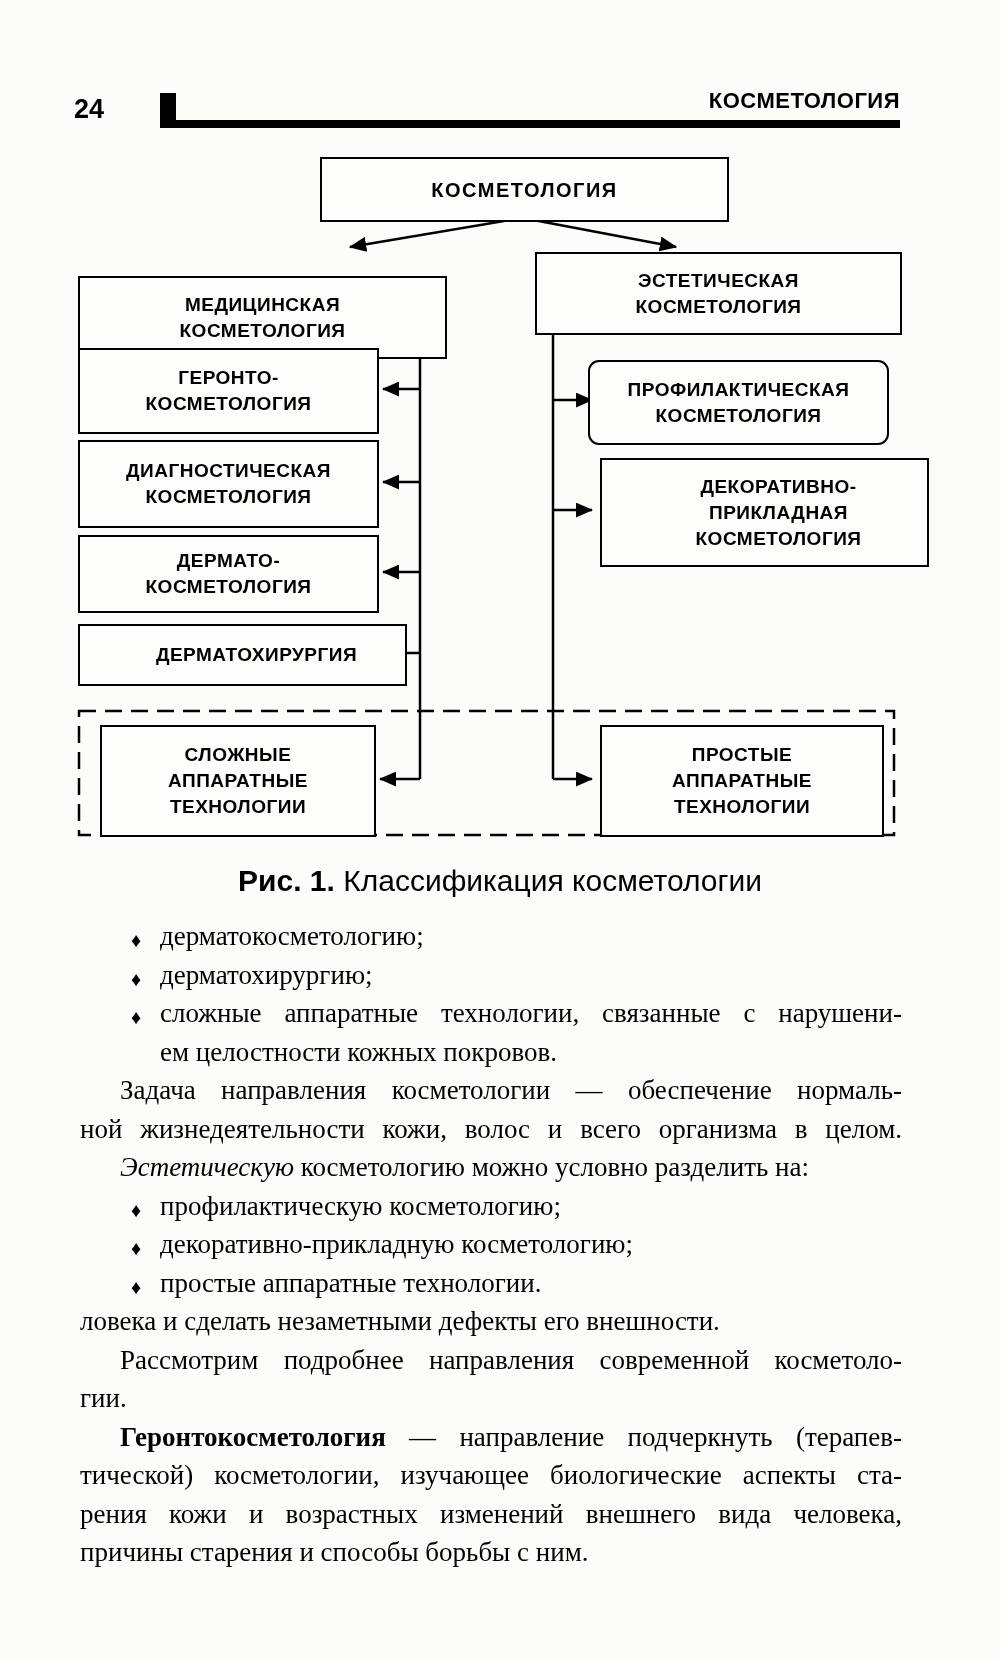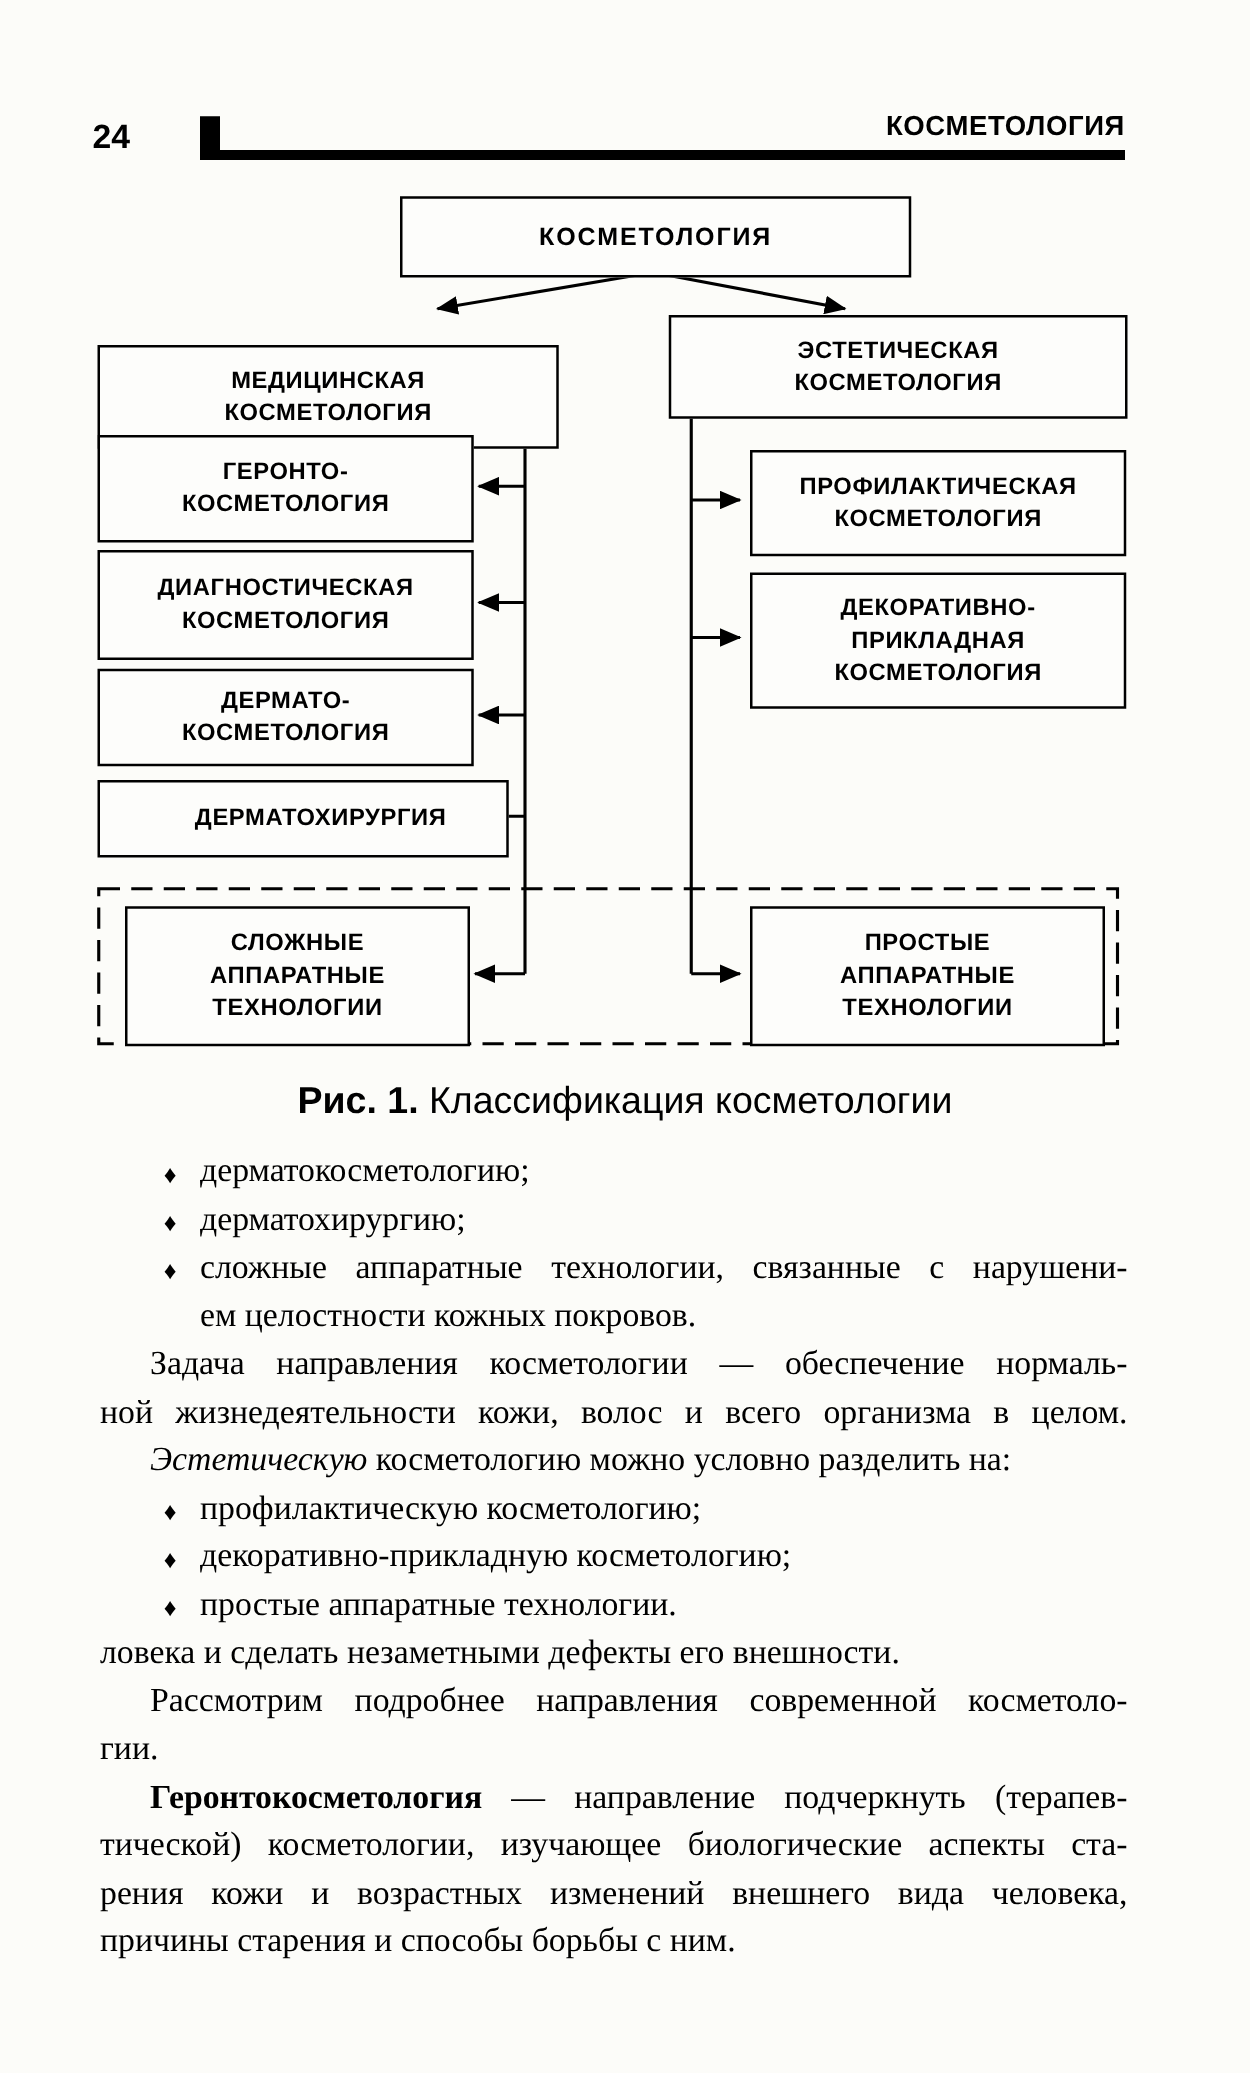--- a/index.html
+++ b/index.html
@@ -23,22 +23,22 @@
     line-height:26px;letter-spacing:.5px;white-space:pre-line;
   }
   #box-root{left:320px;top:157px;width:405px;height:61px;font-size:20px;letter-spacing:1.5px;}
   #box-med{left:78px;top:252px;width:365px;height:79px;margin-top:24px;}
   #box-aest{left:535px;top:252px;width:363px;height:79px;}
   #box-geronto{left:78px;top:348px;width:297px;height:82px;}
   #box-diag{left:78px;top:440px;width:297px;height:84px;}
   #box-dermato{left:78px;top:535px;width:297px;height:74px;}
   #box-dermsurg{left:78px;top:624px;width:297px;height:58px;padding-left:28px;}
   #box-complex{left:100px;top:725px;width:272px;height:108px;}
-  #box-prophyl{left:600px;top:360px;width:297px;height:81px;}
-  #box-decor{left:600px;top:458px;width:297px;height:105px;}
+  #box-prophyl{left:588px;top:360px;width:297px;height:81px;border-radius:11px;}
+  #box-decor{left:600px;top:458px;width:297px;height:105px;padding-left:28px;}
   #box-simple{left:600px;top:725px;width:280px;height:108px;}
   
   .caption{position:absolute;left:0;top:864px;width:100%;text-align:center;
     font-family:"Liberation Sans",sans-serif;font-size:30px;}
   .caption .bd{font-weight:700;}
   
   .textblock{position:absolute;left:80px;top:917px;width:822px;
     font-size:27px;line-height:38.5px;}
   .tline{position:relative;min-height:38.5px;}
   .tline.just{text-align:justify;text-align-last:justify;}

